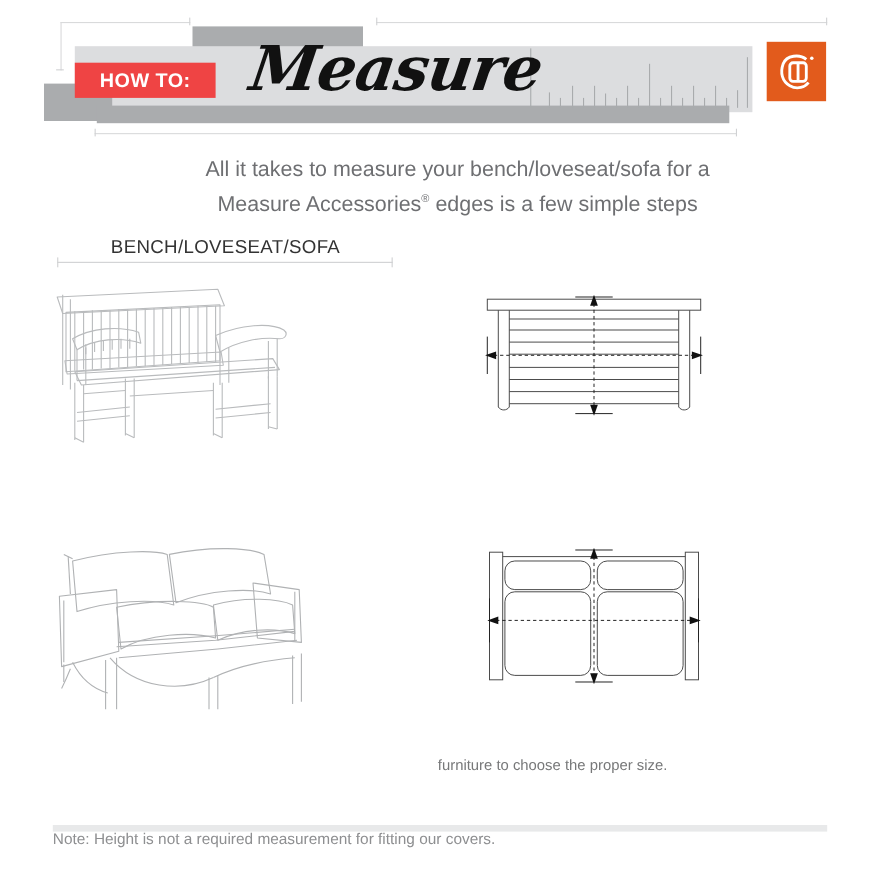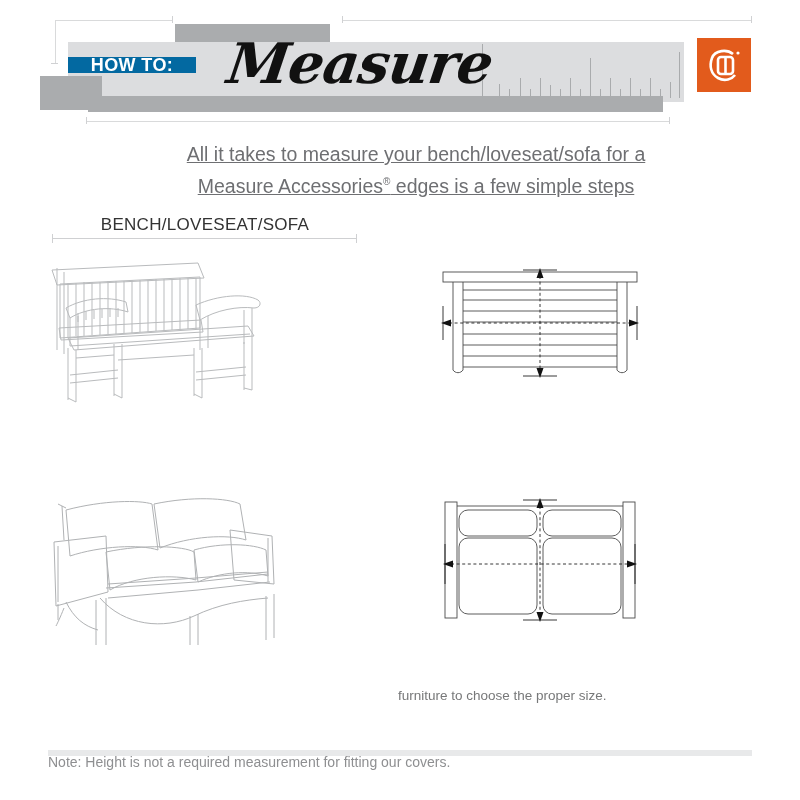--- a/index.html
+++ b/index.html
@@ -21,22 +21,22 @@
 
   
   .hdr { position: absolute; left: 0; top: 0; width: 800px; height: 130px; }
 
   .blk-dark-top   { position:absolute; left:175px; top:24px;  width:155px; height:30px; background:#aaacae; }
   .blk-light-band { position:absolute; left:68px;  top:42px;  width:616px; height:60px; background:#dcdddf; }
   .blk-dark-left  { position:absolute; left:40px;  top:76px;  width:62px;  height:34px; background:#aaacae; }
   .blk-dark-band  { position:absolute; left:88px;  top:96px;  width:575px; height:16px; background:#aaacae; }
 
   .howto {
-    position:absolute; left:68px; top:57px; width:128px; height:16px;
-    background:#0369a1;
+    position:absolute; left:68px; top:57px; width:128px; height:32px;
+    background:#ef4444;
     display:flex; align-items:center; justify-content:center;
   }
   .howto span {
     color:#ffffff; font-weight:bold; font-size:18px;
     letter-spacing:0.4px; font-family:"Liberation Sans", sans-serif;
   }
 
   .script-word {
     position:absolute; left:228px; top:30px;
     font-family:"DejaVu Serif", serif;
@@ -61,21 +61,20 @@
   .dim-h { height:1px; }
   .dim-v { width:1px; }
   .tick  { position:absolute; background:#d0d1d3; width:1px; height:7px; }
   .tick-h{ position:absolute; background:#d0d1d3; height:1px; width:7px; }
 
   
   .subtitle {
     position:absolute; left:60px; top:140px; width:712px;
     text-align:center; color:#6e6f72; font-size:19.5px; line-height:28px;
     font-family:"Liberation Sans", sans-serif;
-    text-decoration:underline;
   }
   .subtitle sup { font-size:10px; vertical-align:super; }
 
   
   .sec-label {
     position:absolute; left:50px; top:215px; width:310px;
     text-align:center; color:#333333; font-size:17px; letter-spacing:0.3px;
   }
   .sec-rule { position:absolute; left:52px; top:238px; width:305px; height:1px; background:#cfd0d2; }
   .sec-rule-l { position:absolute; left:52px;  top:234px; width:1px; height:9px; background:#cfd0d2; }

